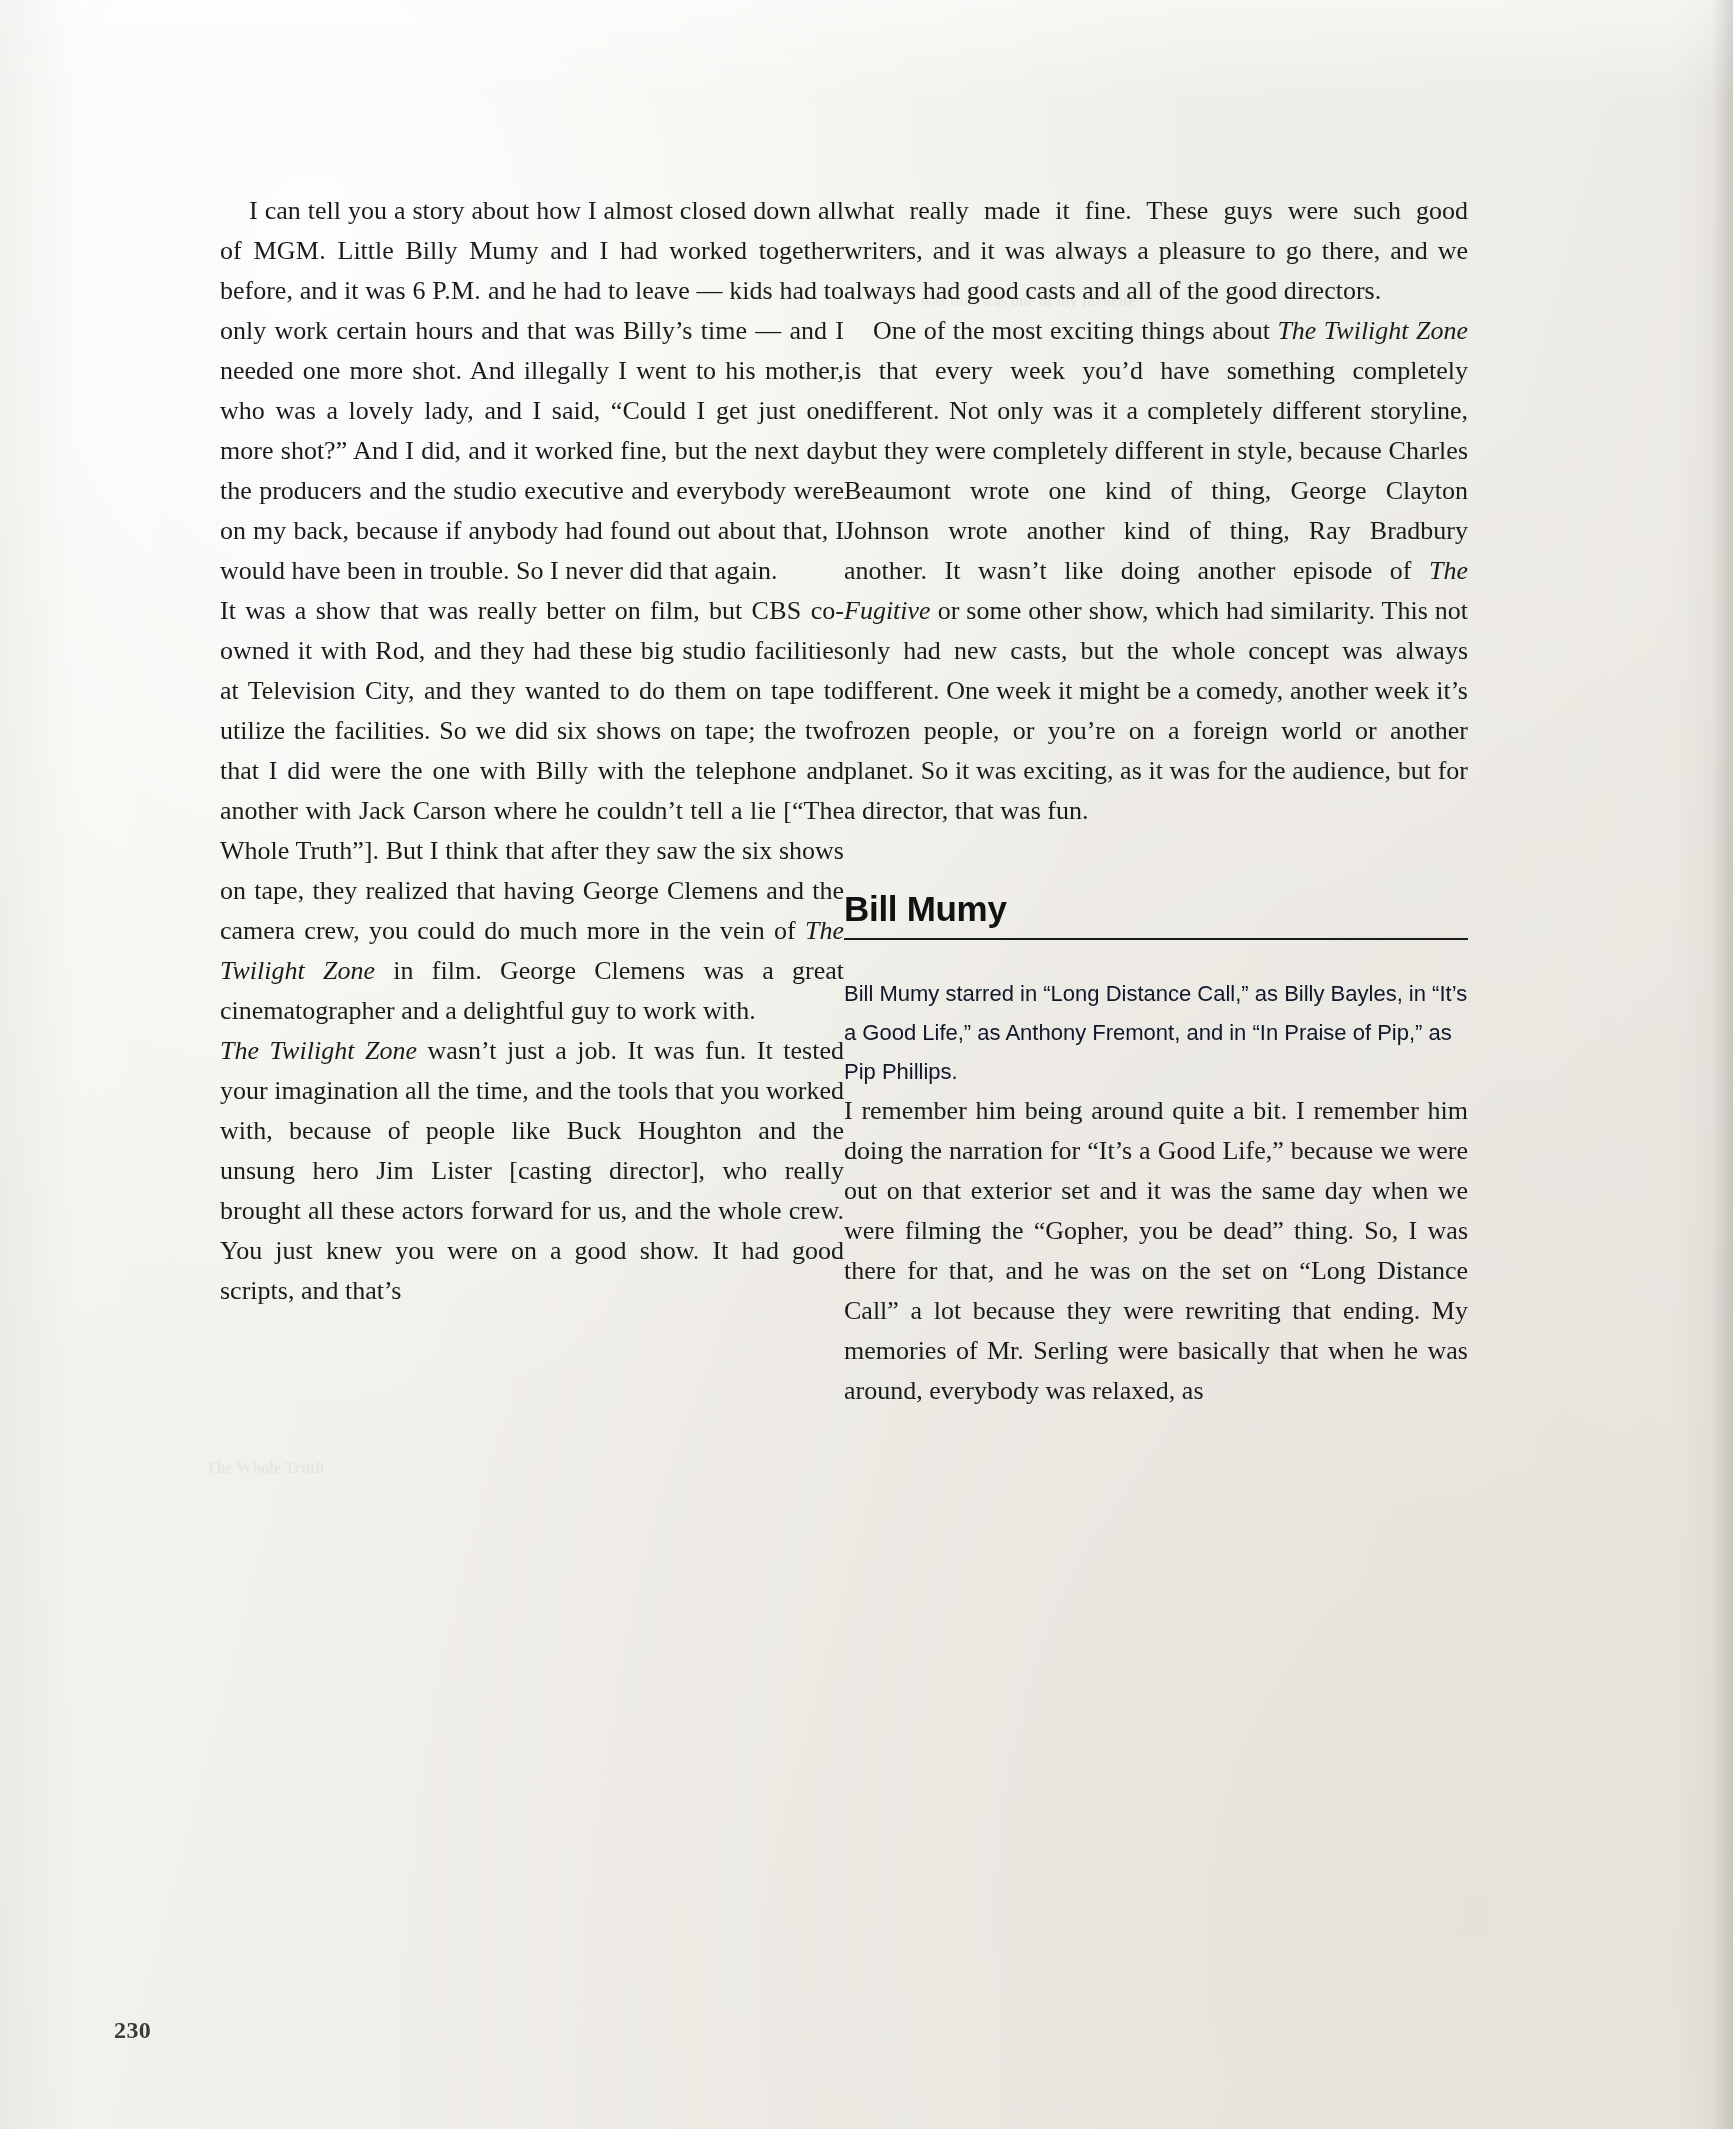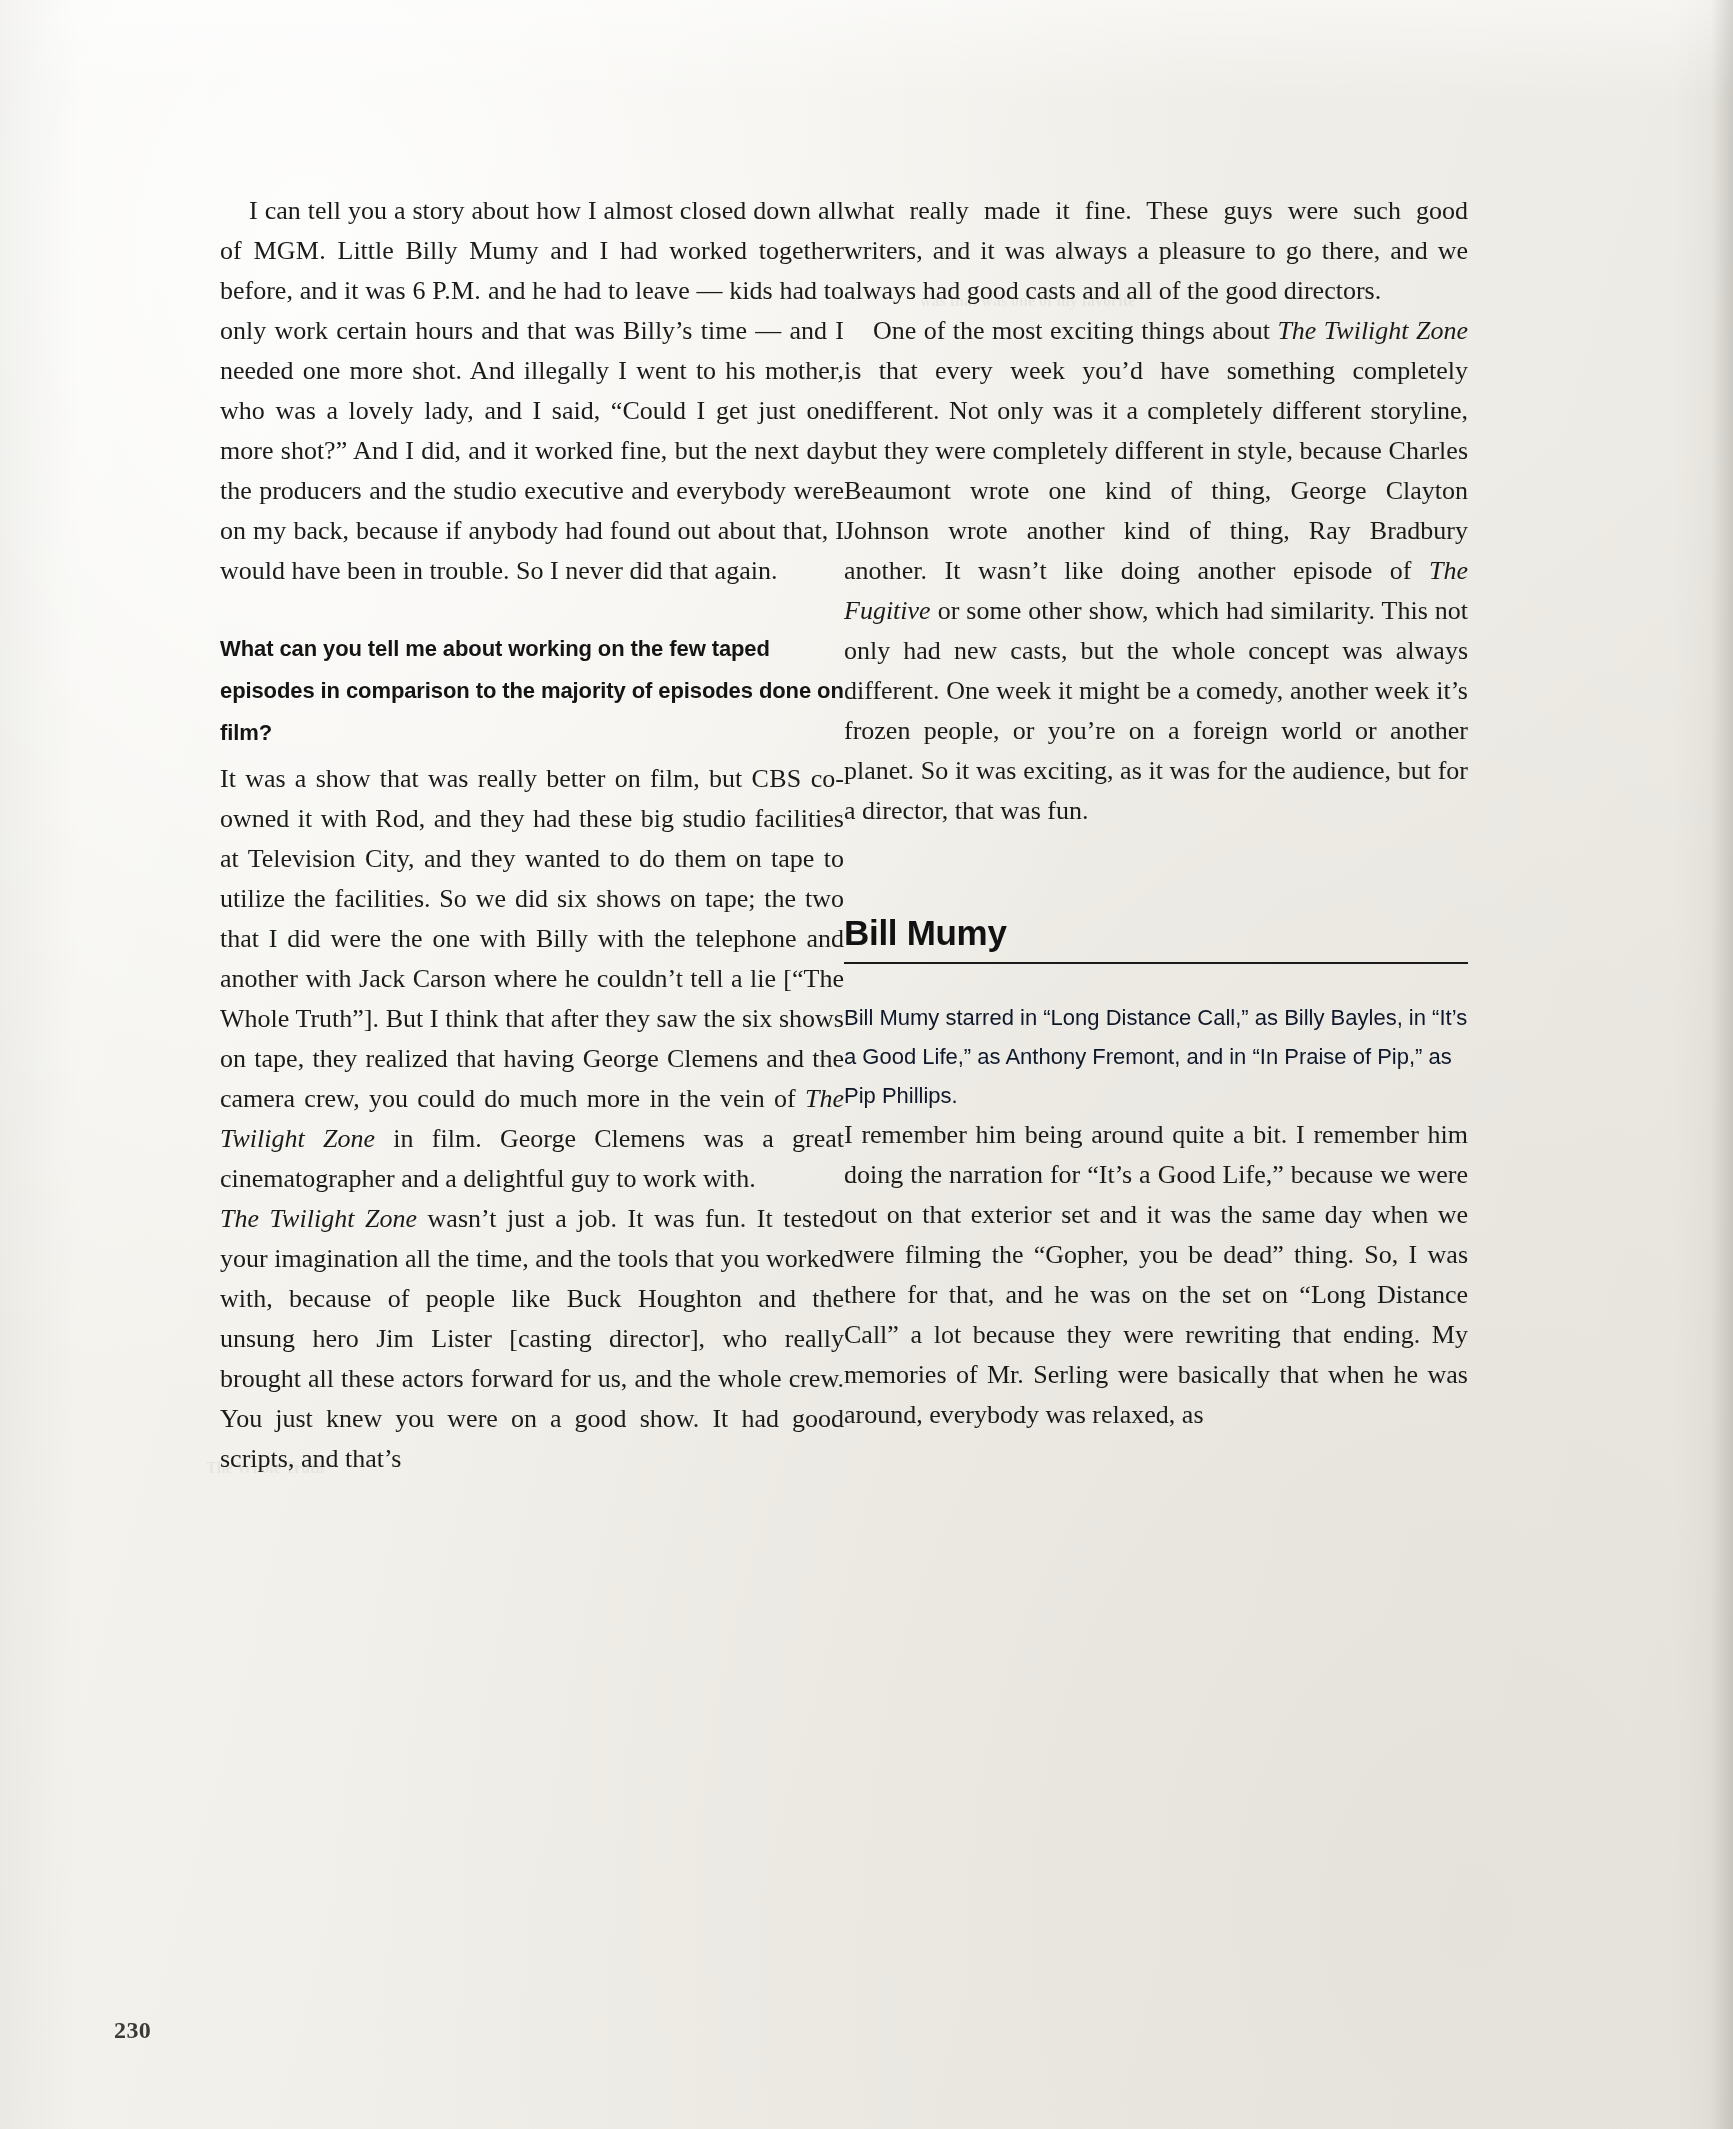--- a/index.html
+++ b/index.html
@@ -79,21 +79,21 @@
   }
   em {
     font-style: italic;
   }
   .section-head {
     font-family: "Liberation Sans", sans-serif;
     font-weight: bold;
     font-size: 35px;
     letter-spacing: -0.3px;
     color: #121212;
-    margin-top: 82px;
+    margin-top: 58px;
     margin-bottom: 8.5px;
   }
   .rule {
     height: 2.6px;
     background: #1a1a1a;
     width: 100%;
     margin-bottom: 34px;
   }
   p.bio {
     font-family: "Liberation Sans", sans-serif;
@@ -144,21 +144,20 @@
 
 <div class="bleed b1">was that was one of my favorite</div>
 <div class="bleed b2">The Whole Truth</div>
 
 <div class="content">
 
   <div class="col">
 
     <p class="indent"><span>I can tell you a story about how I almost closed down all of </span><span class="sc">MGM</span><span>. Little Billy Mumy and I had worked together before, and it was 6 </span><span class="sc">P.M.</span><span> and he had to leave — kids had to only work certain hours and that was Billy’s time — and I needed one more shot. And illegally I went to his mother, who was a lovely lady, and I said, “Could I get just one more shot?” And I did, and it worked fine, but the next day the producers and the studio executive and everybody were on my back, because if anybody had found out about that, I would have been in trouble. So I never did that again.</span></p>
 
-    <p class="q">What can you tell me about working on the few taped episodes in comparison to the majority of episodes done on film?</p>
 
     <p><span>It was a show that was really better on film, but </span><span class="sc">CBS</span><span> co-owned it with Rod, and they had these big studio facilities at Television City, and they wanted to do them on tape to utilize the facilities. So we did six shows on tape; the two that I did were the one with Billy with the telephone and another with Jack Carson where he couldn’t tell a lie [“The Whole Truth”]. But I think that after they saw the six shows on tape, they realized that having George Clemens and the camera crew, you could do much more in the vein of </span><em>The Twilight Zone</em><span> in film. George Clemens was a great cinematographer and a delightful guy to work with.</span></p>
 
 
     <p><em>The Twilight Zone</em><span> wasn’t just a job. It was fun. It tested your imagination all the time, and the tools that you worked with, because of people like Buck Houghton and the unsung hero Jim Lister [casting director], who really brought all these actors forward for us, and the whole crew. You just knew you were on a good show. It had good scripts, and that’s</span></p>
 
   </div>
 
   <div class="col">
 

